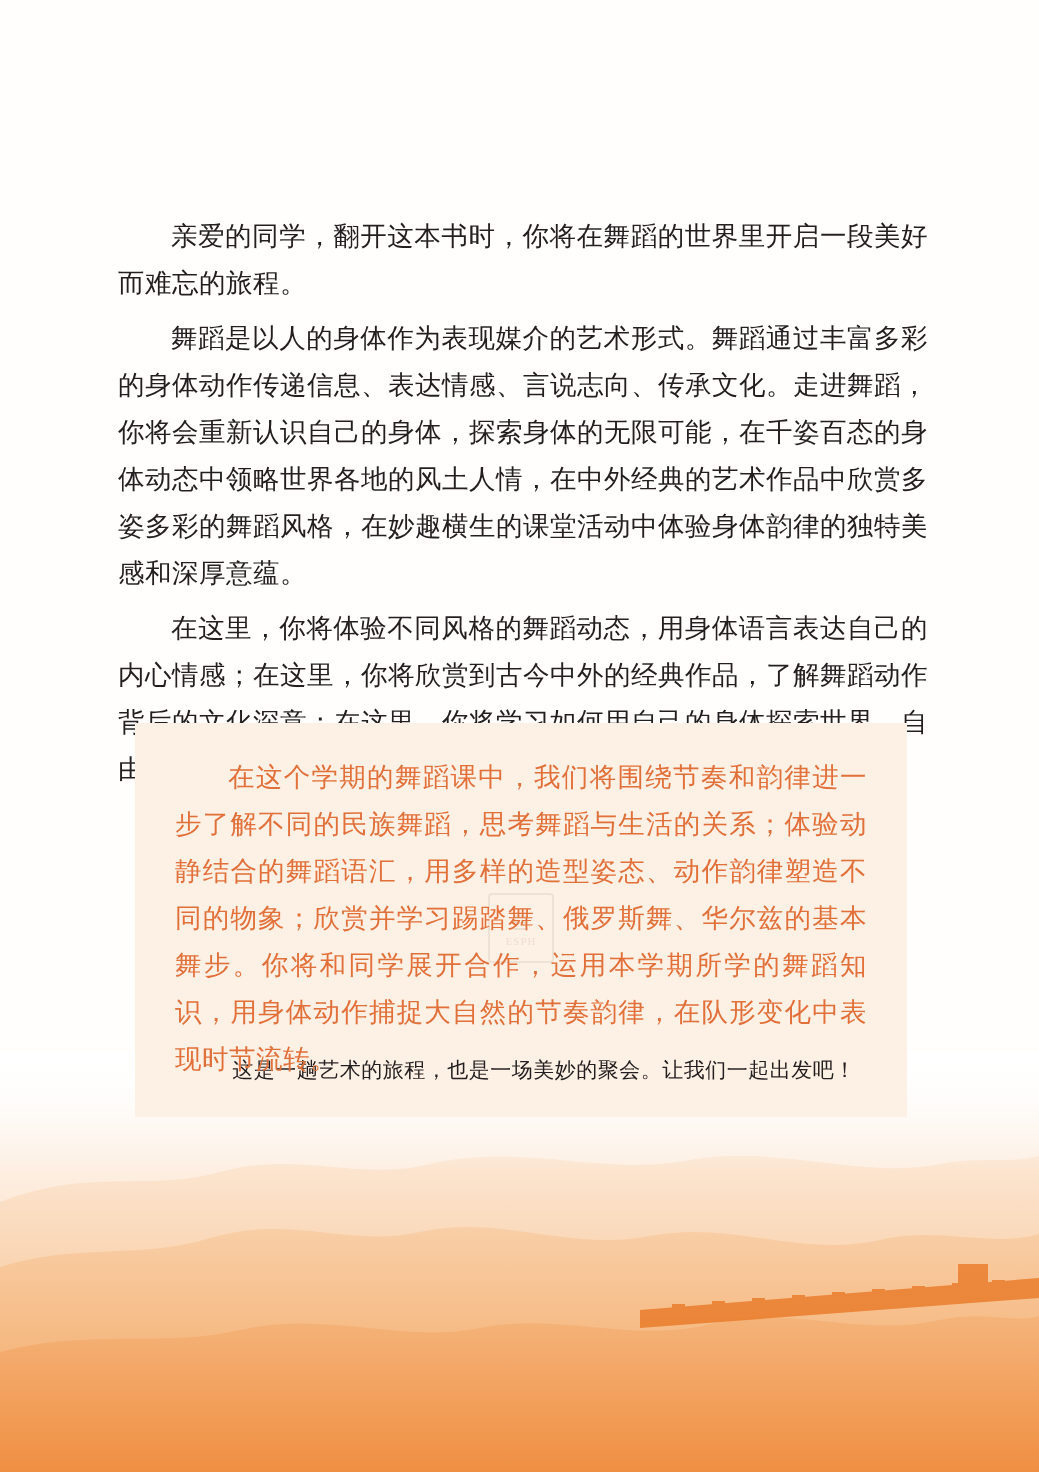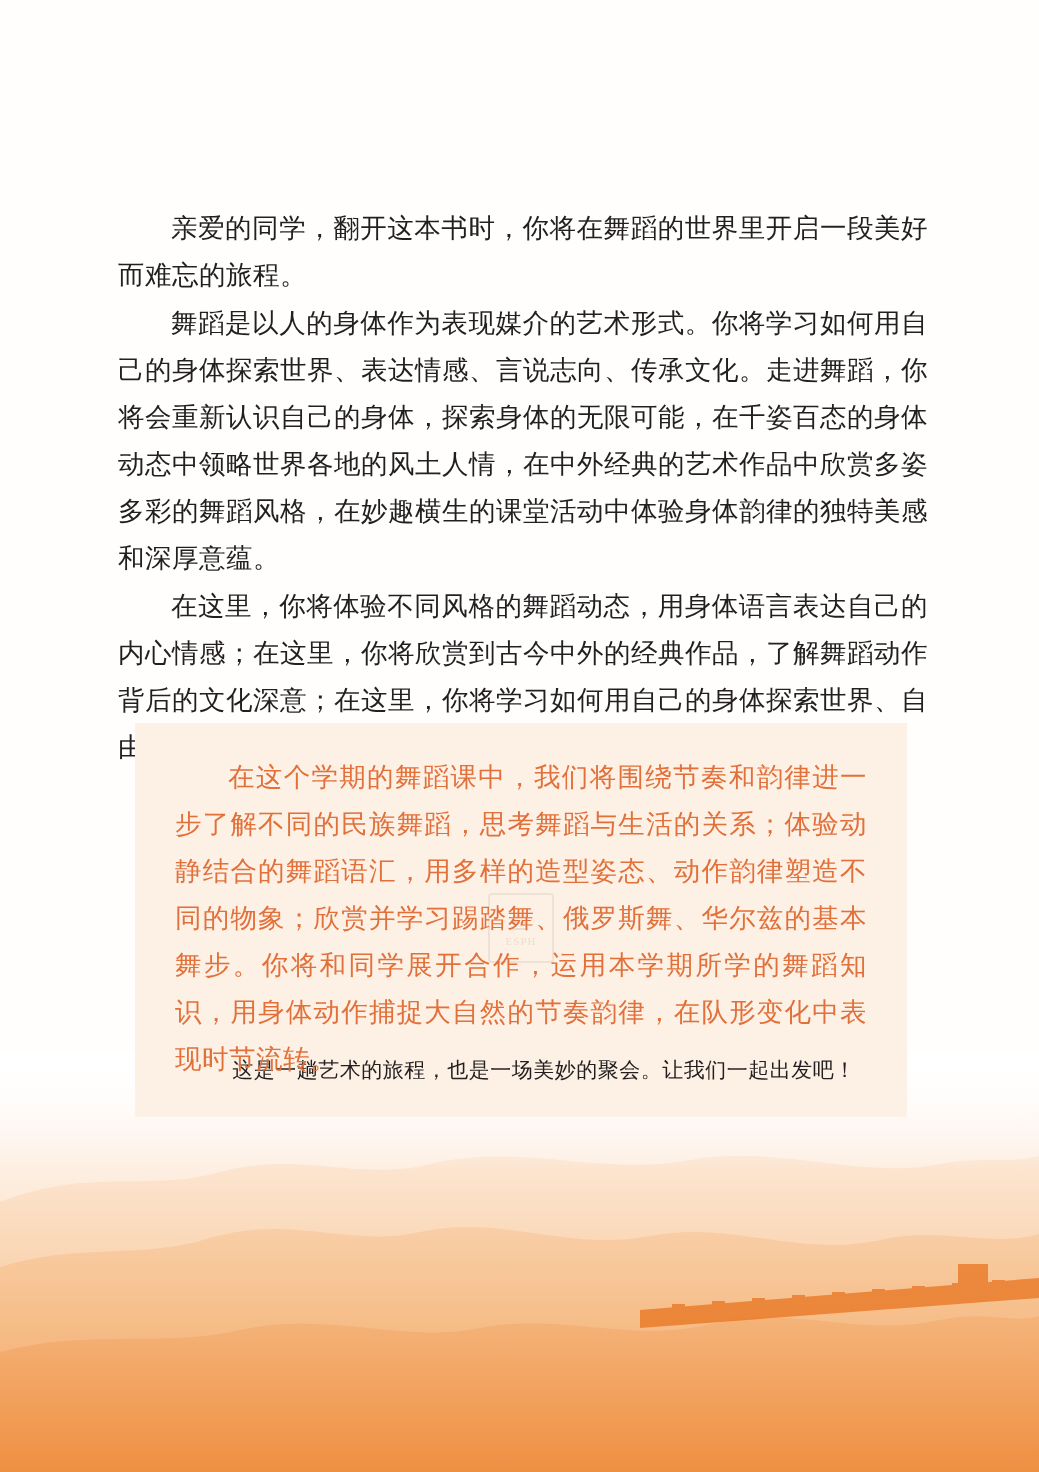--- a/index.html
+++ b/index.html
@@ -42,21 +42,21 @@
     top: 205px;
     width: 810px;
   }
   .para {
     font-size: 26.5px;
     line-height: 47px;
     color: #231f20;
     text-align: justify;
     text-justify: inter-ideograph;
     text-indent: 2em;
-    margin: 0 0 1px 0;
+    margin: 8px 0 1px 0;
     letter-spacing: 0.5px;
   }
 
   
   .callout {
     position: absolute;
     left: 135px;
     top: 723px;
     width: 772px;
     box-sizing: border-box;
@@ -186,21 +186,21 @@
         <rect x="378" y="22" width="26" height="18"></rect>
         <rect x="373" y="16" width="36" height="7"></rect>
       </g>
 
       <rect x="0" y="0" width="1039" height="120" fill="url(#topMist)"></rect>
     </svg>
   </div>
 
   <div class="content">
     <p class="para">亲爱的同学，翻开这本书时，你将在舞蹈的世界里开启一段美好而难忘的旅程。</p>
-    <p class="para">舞蹈是以人的身体作为表现媒介的艺术形式。你将学习如何用自己的身体探索世界、表达情感、言说志向、传承文化。走进舞蹈，你将会重新认识自己的身体，探索身体的无限可能，在千姿百态的身体动态中领略世界各地的风土人情，在中外经典的艺术作品中欣赏多姿多彩的舞蹈风格，在妙趣横生的课堂活动中体验身体韵律的独特美感和深厚意蕴。</p>
+    <p class="para">舞蹈是以人的身体作为表现媒介的艺术形式。舞蹈通过丰富多彩的身体动作传递信息、表达情感、言说志向、传承文化。走进舞蹈，你将会重新认识自己的身体，探索身体的无限可能，在千姿百态的身体动态中领略世界各地的风土人情，在中外经典的艺术作品中欣赏多姿多彩的舞蹈风格，在妙趣横生的课堂活动中体验身体韵律的独特美感和深厚意蕴。</p>
     <p class="para">在这里，你将体验不同风格的舞蹈动态，用身体语言表达自己的内心情感；在这里，你将欣赏到古今中外的经典作品，了解舞蹈动作背后的文化深意；在这里，你将学习如何用自己的身体探索世界、自由舞动，表现生活的美好、展现精彩的创意。</p>
   </div>
 
   <div class="callout">
     <div class="watermark">
       <span class="wm-badge">
         <span class="wm-mark">☰</span>
         <span>ESPH</span>
       </span>
     </div>

